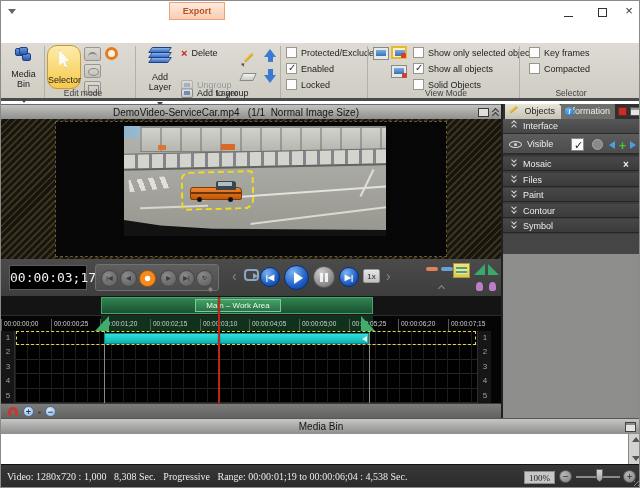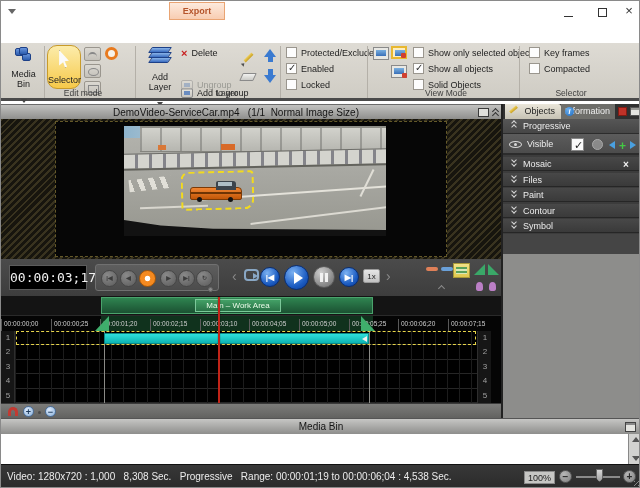--- a/index.html
+++ b/index.html
@@ -219,21 +219,21 @@
   .mb-icon::before{content:"";position:absolute;left:0;top:0;width:9px;height:2px;background:#888;}
   #mb-content{position:absolute;left:0;top:433px;width:640px;height:30px;background:#9c9c9a;}
   .mb-item-icon{position:absolute;left:36px;top:4px;width:12px;height:7px;background:#e8d020;border:1px solid #8a7a10;}
   .mb-item-label{position:absolute;left:12px;top:13px;font-size:9px;color:#fcfcfc;}
   .mb-scroll{position:absolute;left:627px;top:433px;width:13px;height:30px;background:#d2d2d0;border-left:1px solid #888;}
   .mb-scroll .up,.mb-scroll .dn{position:absolute;left:3px;width:0;height:0;border-left:4px solid transparent;border-right:4px solid transparent;}
   .mb-scroll .up{top:3px;border-bottom:5px solid #555;}
   .mb-scroll .dn{bottom:3px;border-top:5px solid #555;}
 
   
-  #statusbar{position:absolute;left:0;top:463px;width:640px;height:25px;background:linear-gradient(#383838,#2a2a2a);border-top:1px solid #111;}
+  #statusbar{position:absolute;left:0;top:463px;width:640px;height:25px;background:linear-gradient(#383838,#2a2a2a);border-top:1px solid #111;font-family:Liberation Serif, serif;}
   .status-text{position:absolute;left:6px;top:6px;font-size:10px;color:#ececec;white-space:pre;}
   .zoom-val{position:absolute;left:523px;top:6px;width:31px;height:13px;background:#c6c6c4;border:1px solid #8a8a8a;font-size:9px;color:#222;text-align:center;line-height:12px;}
   .zoom-btn{position:absolute;top:5px;width:13px;height:13px;border-radius:50%;background:radial-gradient(circle at 35% 30%,#b8b8b8,#7e7e7e);border:1px solid #5a5a5a;color:#2a2a2a;font-size:10px;font-weight:bold;text-align:center;line-height:11px;}
   .zb-minus{left:558px;}.zb-plus{left:622px;}
   .zoom-track{position:absolute;left:575px;top:11px;width:44px;height:2px;background:#8a8a8a;}
   .zoom-thumb{position:absolute;left:595px;top:4px;width:7px;height:13px;background:linear-gradient(#d8d8d8,#a0a0a0);border:1px solid #666;clip-path:polygon(0 0,100% 0,100% 70%,50% 100%,0 70%);}
   .grip{position:absolute;left:633px;top:480px;width:5px;height:5px;background:repeating-linear-gradient(135deg,#888 0 1px,transparent 1px 3px);}
 </style>
 </head>
 <body>
@@ -423,21 +423,21 @@
   </div>
 
   <div id="rightpanel">
     <div class="fx-tabs">
       <span class="fx-tab fx-tab-effects"><span class="fx-pencil"></span><span>Objects</span></span>
       <span class="fx-tab fx-tab-info"><span class="fx-info-i">i</span><span>Information</span></span>
       <span class="fx-red"></span>
       <span class="fx-win"></span>
     </div>
     <div class="attr-row">
-      <span class="chevs up"><i></i><i></i></span><span>Progressive</span>
+      <span class="chevs up"><i></i><i></i></span><span>Interface</span>
     </div>
     <div class="vis-row">
       <span class="eye-icon"></span>
       <span class="vis-label">Visible</span>
       <span class="vis-cb checked"></span>
       <span class="clock-circle"></span>
       <span class="key-prev"></span>
       <span class="key-add">+</span>
       <span class="key-next"></span>
     </div>

